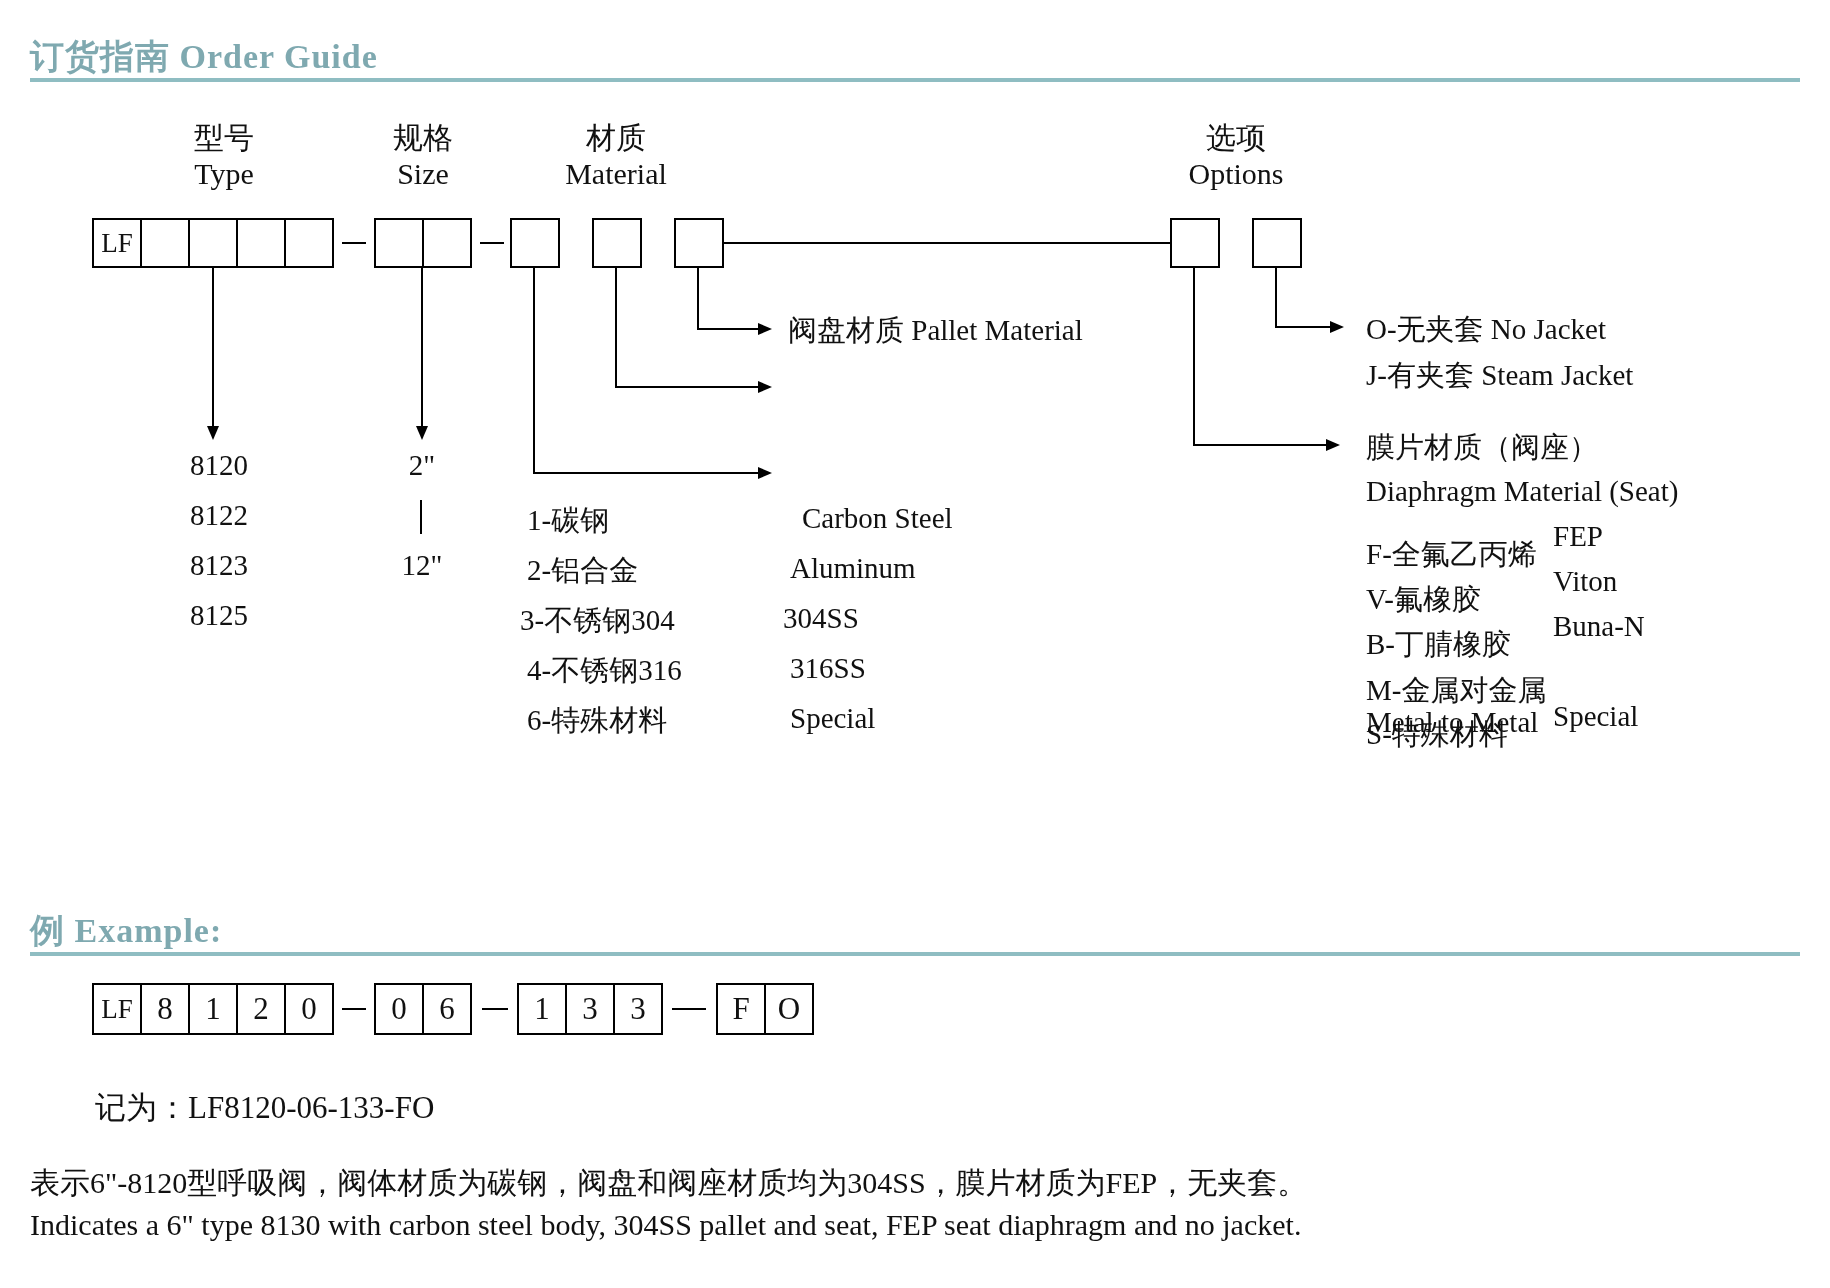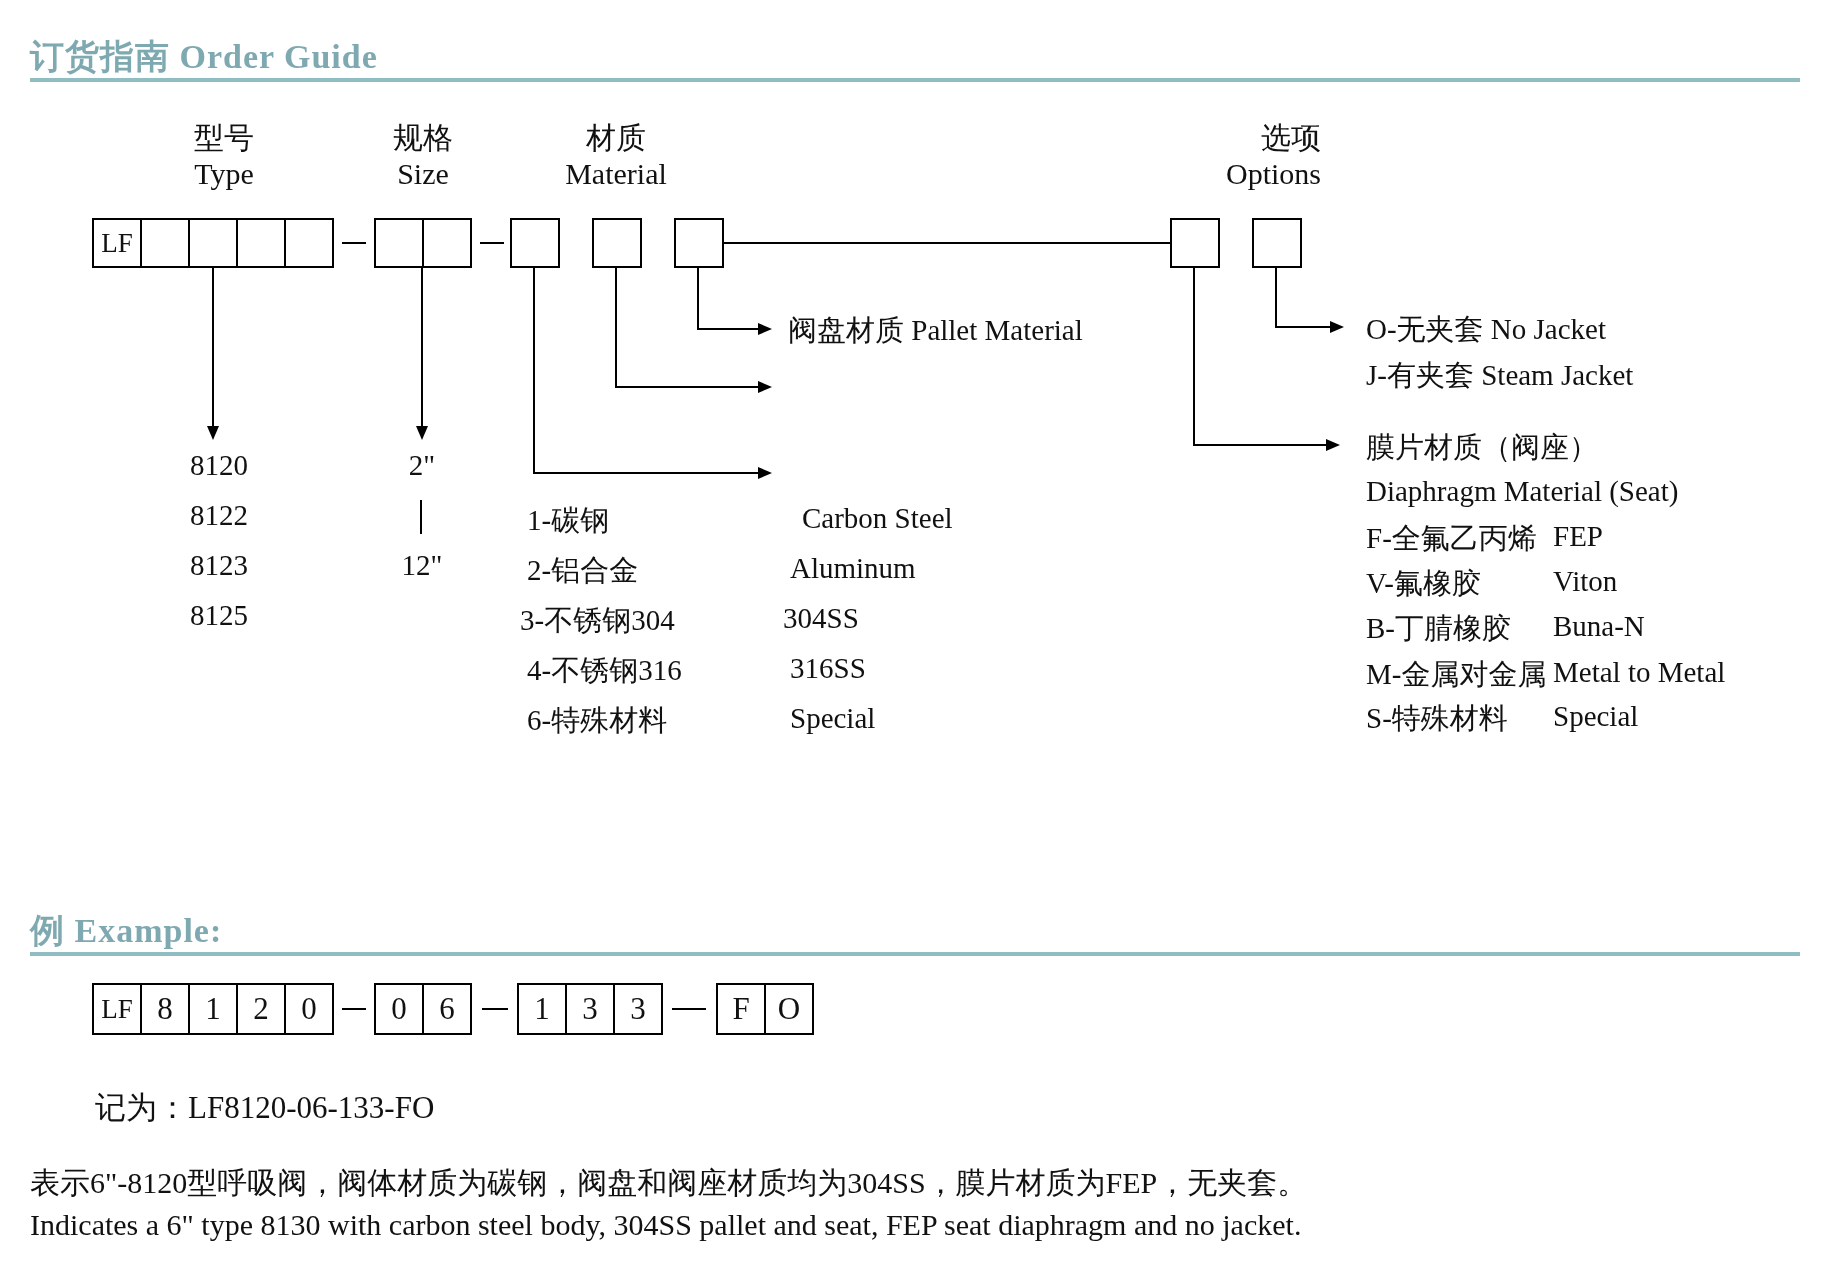--- a/index.html
+++ b/index.html
@@ -24,21 +24,21 @@
   .ah-r{position:absolute;width:0;height:0;border-top:6px solid transparent;
         border-bottom:6px solid transparent;border-left:14px solid #000;}
   .ah-d{position:absolute;width:0;height:0;border-left:6px solid transparent;
         border-right:6px solid transparent;border-top:14px solid #000;}
 
   .row-text{position:absolute;font-size:29px;line-height:34px;height:34px;white-space:nowrap;}
   .two-col{display:flex;align-items:flex-start;}
   .col-cn{display:inline-block;}
   .col-en{display:inline-block;position:relative;top:-2px;}
   .mat-cn{min-width:263px;}
-  .dia-cn{min-width:187px;}
+  .dia-cn{min-width:187px;margin-top:16px;}
   .center60{width:60px;text-align:center;}
 
   .note{position:absolute;font-size:30px;line-height:38px;white-space:nowrap;}
   .code-line{position:absolute;font-size:31px;line-height:36px;white-space:nowrap;}
 </style>
 </head>
 <body>
 
 <div class="page">
 
@@ -50,21 +50,21 @@
     <div>Type</div>
   </div>
   <div class="hdr" style="left:338px;top:120px;">
     <div>规格</div>
     <div>Size</div>
   </div>
   <div class="hdr" style="left:531px;top:120px;">
     <div>材质</div>
     <div>Material</div>
   </div>
-  <div class="hdr" style="left:1151px;top:120px;text-align:right;">
+  <div class="hdr" style="left:1151px;top:120px;">
     <div>选项</div>
     <div>Options</div>
   </div>
 
   <div class="boxgroup" style="left:92px;top:218px;">
     <div class="cell" style="font-size:27px;">LF</div>
     <div class="cell"></div>
     <div class="cell"></div>
     <div class="cell"></div>
     <div class="cell"></div>
@@ -156,21 +156,21 @@
     <span class="col-en">FEP</span>
   </div>
   <div class="row-text two-col" style="left:1366px;top:566px;">
     <span class="col-cn dia-cn">V-氟橡胶</span>
     <span class="col-en">Viton</span>
   </div>
   <div class="row-text two-col" style="left:1366px;top:611px;">
     <span class="col-cn dia-cn">B-丁腈橡胶</span>
     <span class="col-en">Buna-N</span>
   </div>
-  <div class="row-text two-col" style="left:1366px;top:657px;">
+  <div class="row-text two-col" style="left:1366px;top:657px;flex-direction:column;">
     <span class="col-cn dia-cn">M-金属对金属</span>
     <span class="col-en">Metal to Metal</span>
   </div>
   <div class="row-text two-col" style="left:1366px;top:701px;">
     <span class="col-cn dia-cn">S-特殊材料</span>
     <span class="col-en">Special</span>
   </div>
 
   <div class="title accent-text" style="left:30px;top:908px;">例 Example:</div>
   <div class="rule" style="left:30px;top:952px;width:1770px;"></div>

